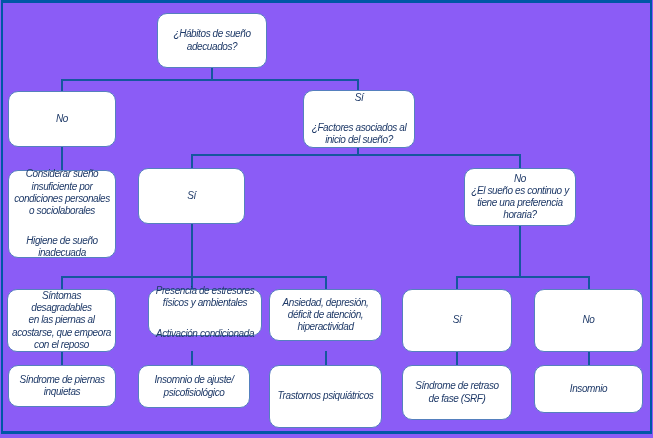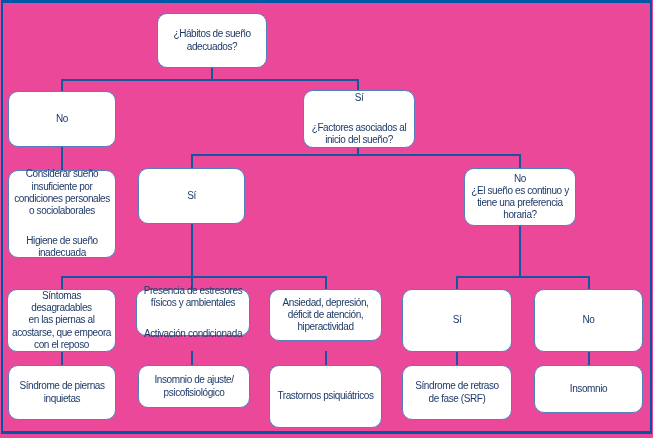--- a/index.html
+++ b/index.html
@@ -1,22 +1,23 @@
 <!DOCTYPE html>
 <html><head>
 <meta charset="utf-8">
 <style>
   html,body{margin:0;padding:0;background:#ffffff;}
   .stage{
     position:relative;
     width:653px;height:438px;
-    background:#ec4899;
+    background:#8b5cf6;
     font-family:"Liberation Sans", sans-serif;
     overflow:hidden;
     box-sizing:border-box;
+    font-style:italic;
   }
   .frame{
     position:absolute;left:1px;top:0;right:1px;bottom:4px;
     border:solid #0057A6;
     border-width:3px 2px 3px 2px;
   }
   .node{
     position:absolute;
     box-sizing:border-box;
     border:1.5px solid #5580BE;
@@ -103,41 +104,41 @@
 horaria?</span>
   </div>
 
   <div class="node" style="left:7px;top:289px;width:109px;height:63px">
     <span>Síntomas desagradables
 en las piernas al
 acostarse, que empeora
 con el reposo</span>
   </div>
 
-  <div class="node" style="left:136px;top:289px;width:114px;height:47px">
+  <div class="node" style="left:148px;top:289px;width:114px;height:47px">
     <span class="p">Presencia de estresores
 físicos y ambientales</span>
     <span class="p">Activación condicionada</span>
   </div>
 
   <div class="node" style="left:269px;top:289px;width:113px;height:52px">
     <span>Ansiedad, depresión,
 déficit de atención,
 hiperactividad</span>
   </div>
 
   <div class="node" style="left:402px;top:289px;width:110px;height:63px">
     <span>Sí</span>
   </div>
 
   <div class="node" style="left:534px;top:289px;width:109px;height:63px">
     <span>No</span>
   </div>
 
-  <div class="node" style="left:8px;top:365px;width:108px;height:55px">
+  <div class="node" style="left:8px;top:365px;width:108px;height:42px">
     <span>Síndrome de piernas
 inquietas</span>
   </div>
 
   <div class="node" style="left:138px;top:365px;width:112px;height:43px">
     <span>Insomnio de ajuste/
 psicofisiológico</span>
   </div>
 
   <div class="node" style="left:269px;top:365px;width:113px;height:63px">

